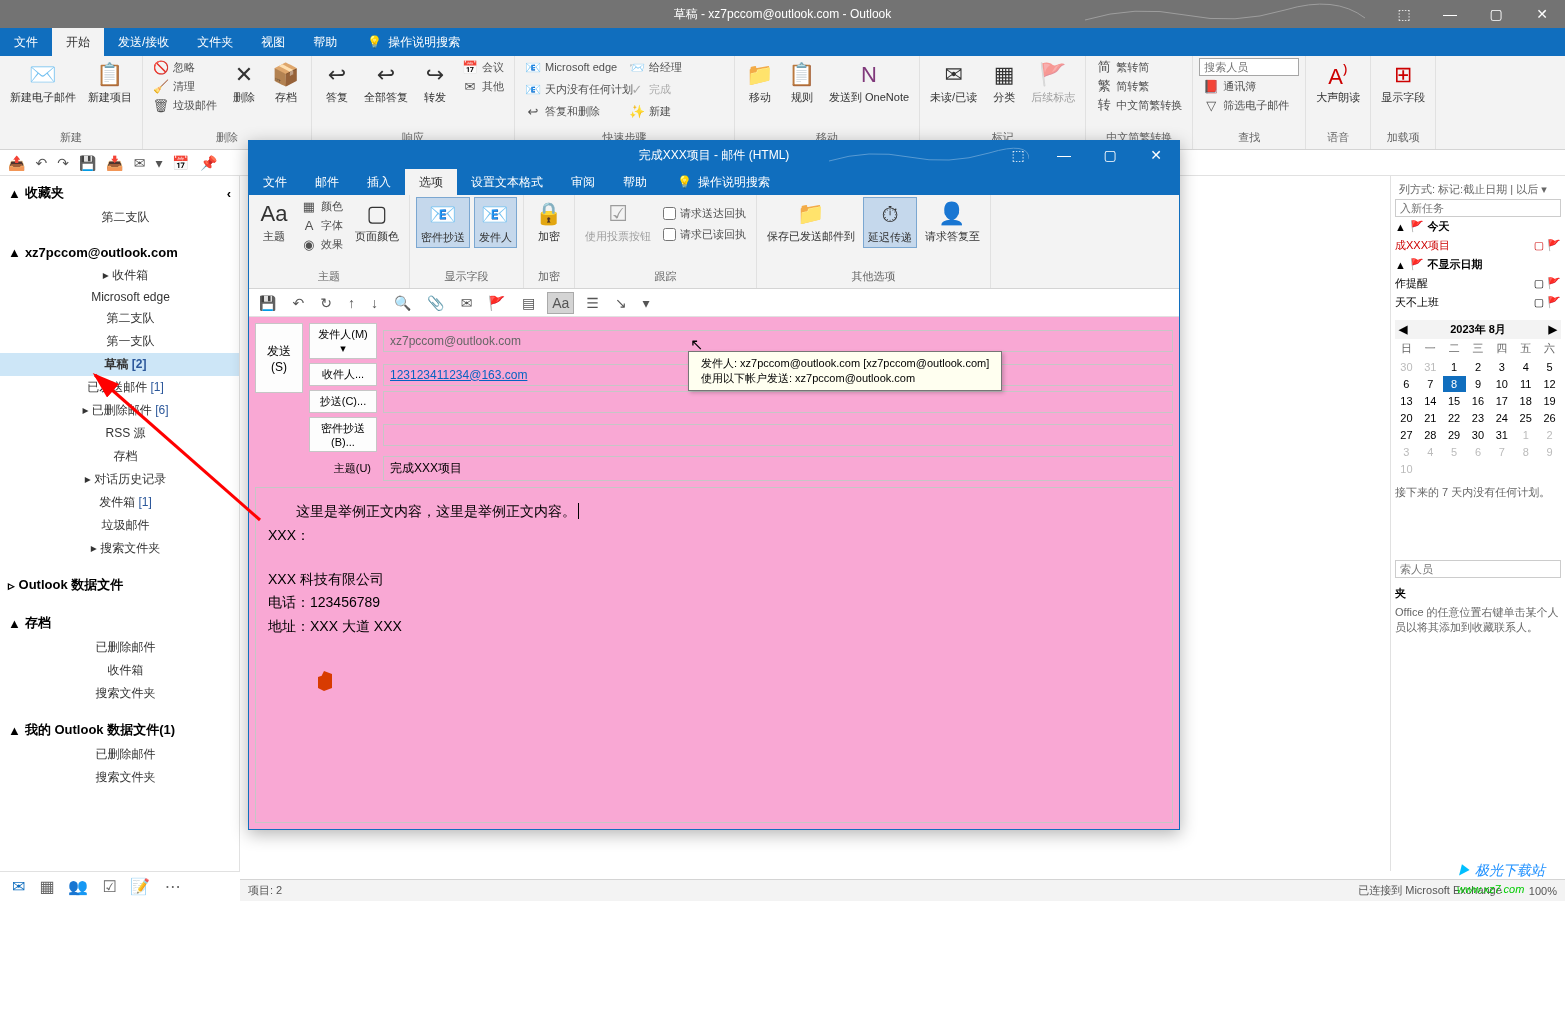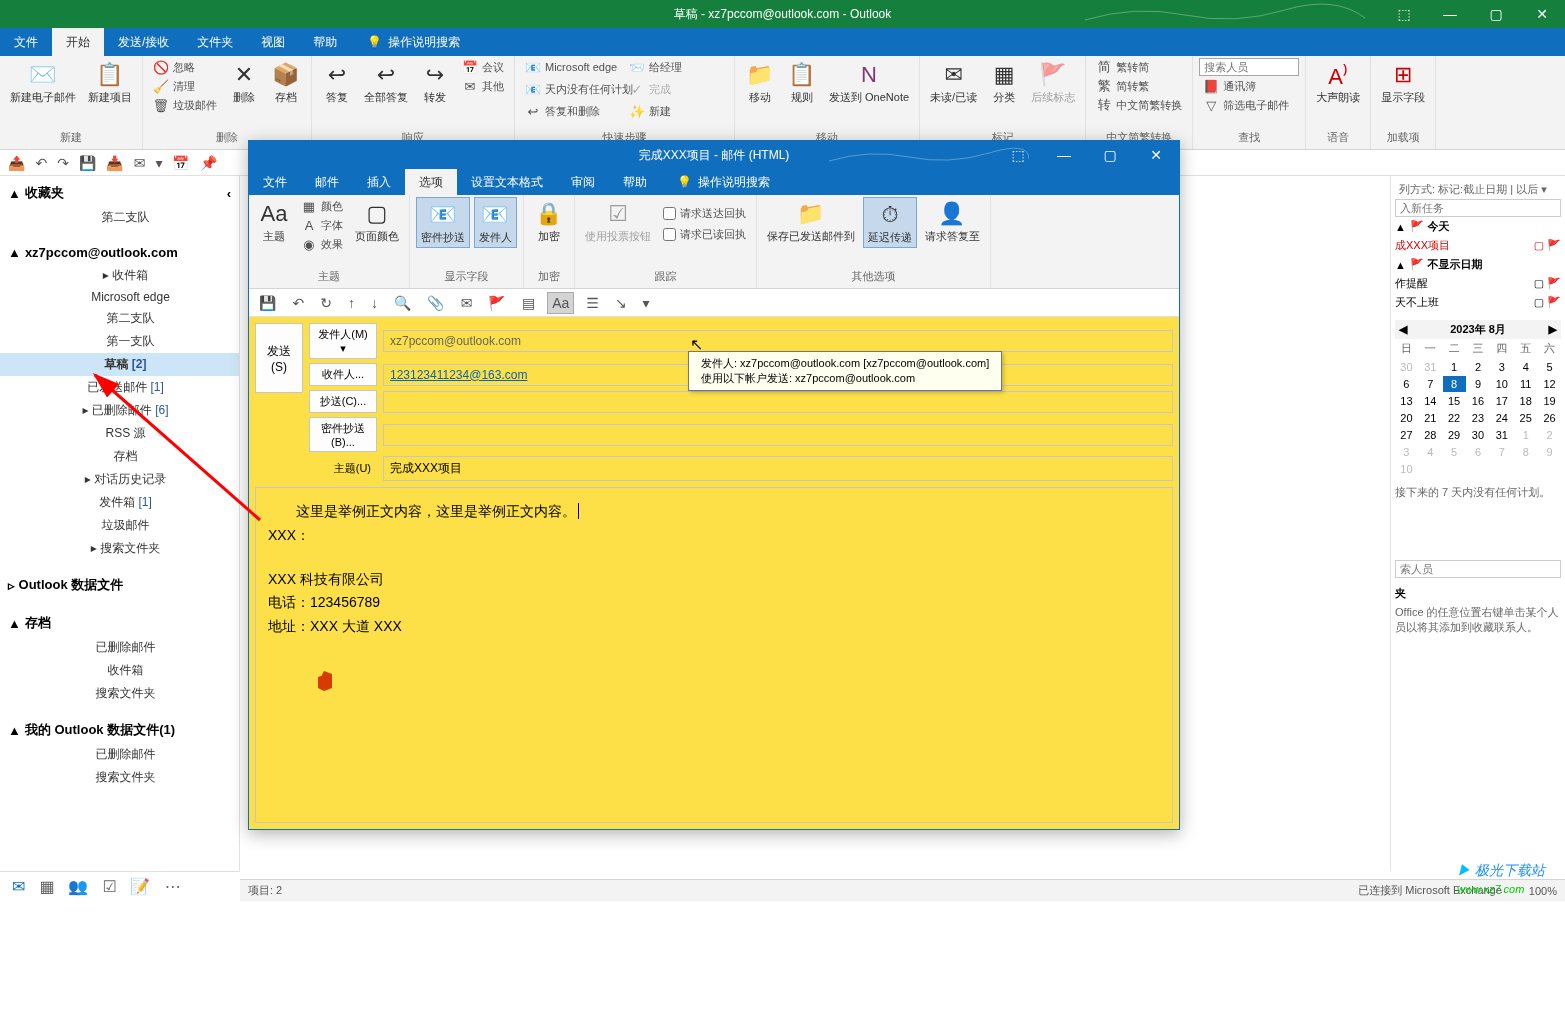--- a/index.html
+++ b/index.html
@@ -1,19 +1,19 @@
 <!DOCTYPE html>
 <html><head>
 <meta charset="utf-8">
 <style>
 * { box-sizing: border-box; margin: 0; padding: 0; font-family: "Microsoft YaHei", "Segoe UI", sans-serif; }
 body { background: #fff; width: 1565px; height: 1031px; overflow: hidden; position: relative; font-size: 12px; }
 
 
-.titlebar { height: 28px; background: #15803d; color: #fff; display: flex; align-items: center; position: relative; }
+.titlebar { height: 28px; background: #737373; color: #fff; display: flex; align-items: center; position: relative; }
 .titlebar-decor { position: absolute; right: 200px; top: 0; height: 28px; width: 280px; opacity: .3; }
 .titlebar-title { position: absolute; left: 50%; transform: translateX(-50%); font-size: 12px; }
 .titlebar-right { position: absolute; right: 0; display: flex; }
 .titlebar-btn { width: 46px; height: 28px; display: flex; align-items: center; justify-content: center; font-size: 14px; cursor: pointer; }
 
 
 .ribbon-tabs { height: 28px; background: #106ebe; color: #fff; display: flex; align-items: stretch; }
 .ribbon-tab { padding: 0 14px; display: flex; align-items: center; font-size: 12px; cursor: pointer; }
 .ribbon-tab.active { background: #f3f3f3; color: #333; }
 .ribbon-search { display: flex; align-items: center; padding-left: 16px; gap: 6px; }
@@ -51,21 +51,21 @@
 
 .cal { margin-top: 8px; font-size: 11px; }
 .cal-hdr { display: flex; justify-content: space-between; align-items: center; background: #f3f3f3; padding: 2px 4px; font-weight: bold; }
 .cal-grid { display: grid; grid-template-columns: repeat(7, 1fr); text-align: center; gap: 1px; }
 .cal-grid div { padding: 2px 0; }
 .cal-dow { color: #666; }
 .cal-dim { color: #bbb; }
 .cal-today { background: #106ebe; color: #fff; }
 
 
-.compose { position: absolute; left: 248px; top: 140px; width: 932px; height: 690px; background: #fde047; border: 1px solid #106ebe; box-shadow: 0 4px 16px rgba(0,0,0,.3); display: flex; flex-direction: column; }
+.compose { position: absolute; left: 248px; top: 140px; width: 932px; height: 690px; background: #f9a8d4; border: 1px solid #106ebe; box-shadow: 0 4px 16px rgba(0,0,0,.3); display: flex; flex-direction: column; }
 .compose-title { height: 28px; background: #106ebe; color: #fff; display: flex; align-items: center; position: relative; }
 .compose-title-txt { position: absolute; left: 50%; transform: translateX(-50%); font-size: 12px; }
 .compose-ctrls { position: absolute; right: 0; display: flex; }
 .compose-tabs { height: 26px; background: #106ebe; color: #fff; display: flex; align-items: stretch; }
 .compose-ribbon { height: 94px; background: #f3f3f3; border-bottom: 1px solid #d4d4d4; display: flex; }
 .compose-qat { height: 28px; background: #fff; border-bottom: 1px solid #e1e1e1; display: flex; align-items: center; gap: 8px; padding-left: 6px; color: #555; }
 .compose-qat .q { font-size: 14px; cursor: pointer; padding: 2px 4px; }
 .compose-qat .q.active { background: #d4d4d4; border: 1px solid #aaa; }
 
 .compose-header { padding: 6px; display: flex; gap: 6px; }

